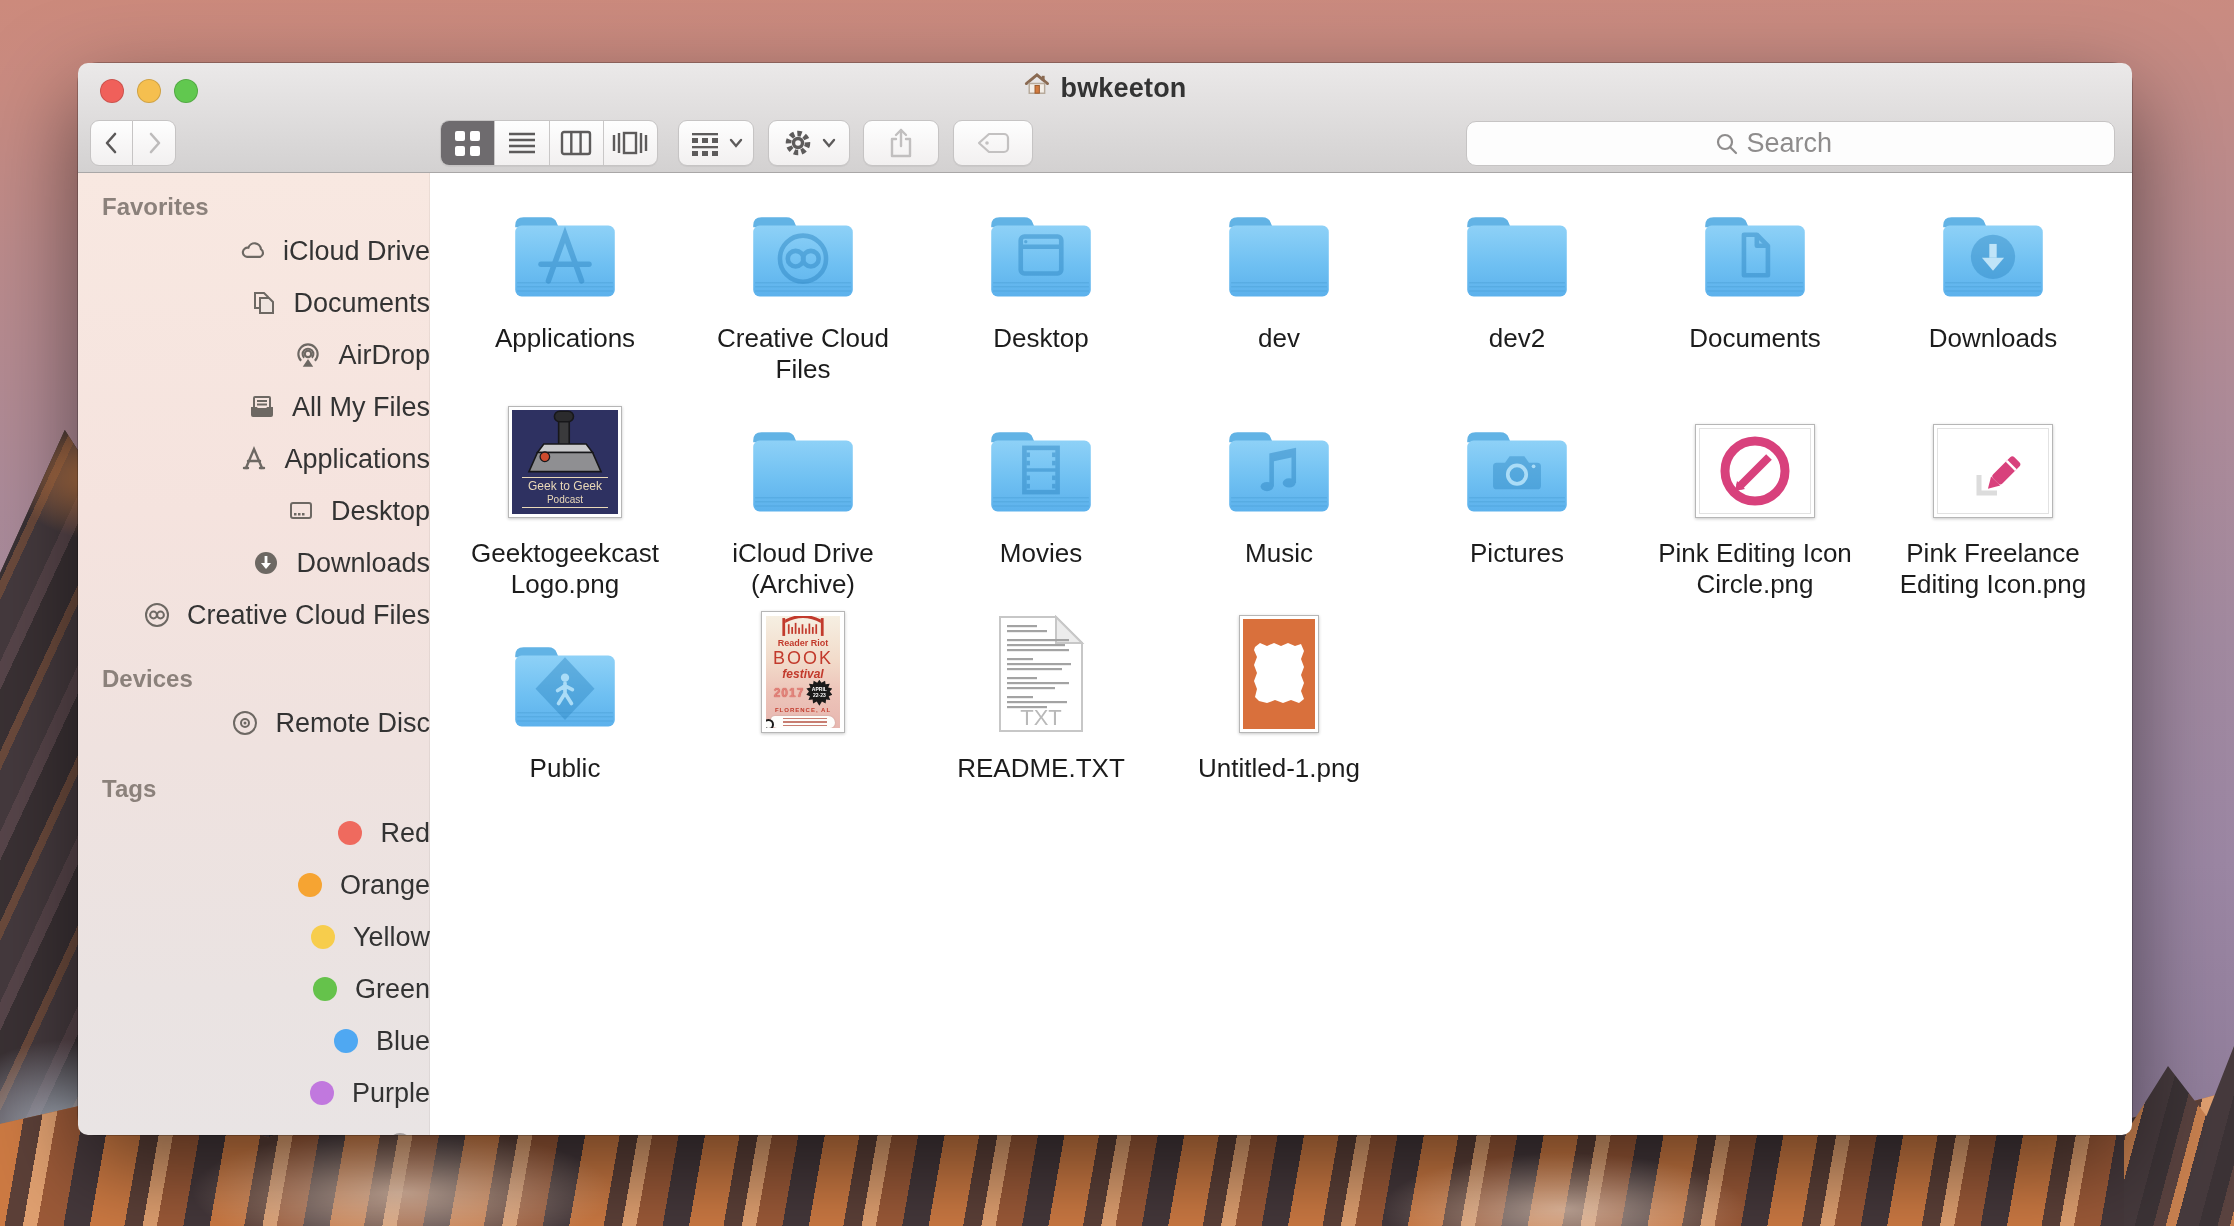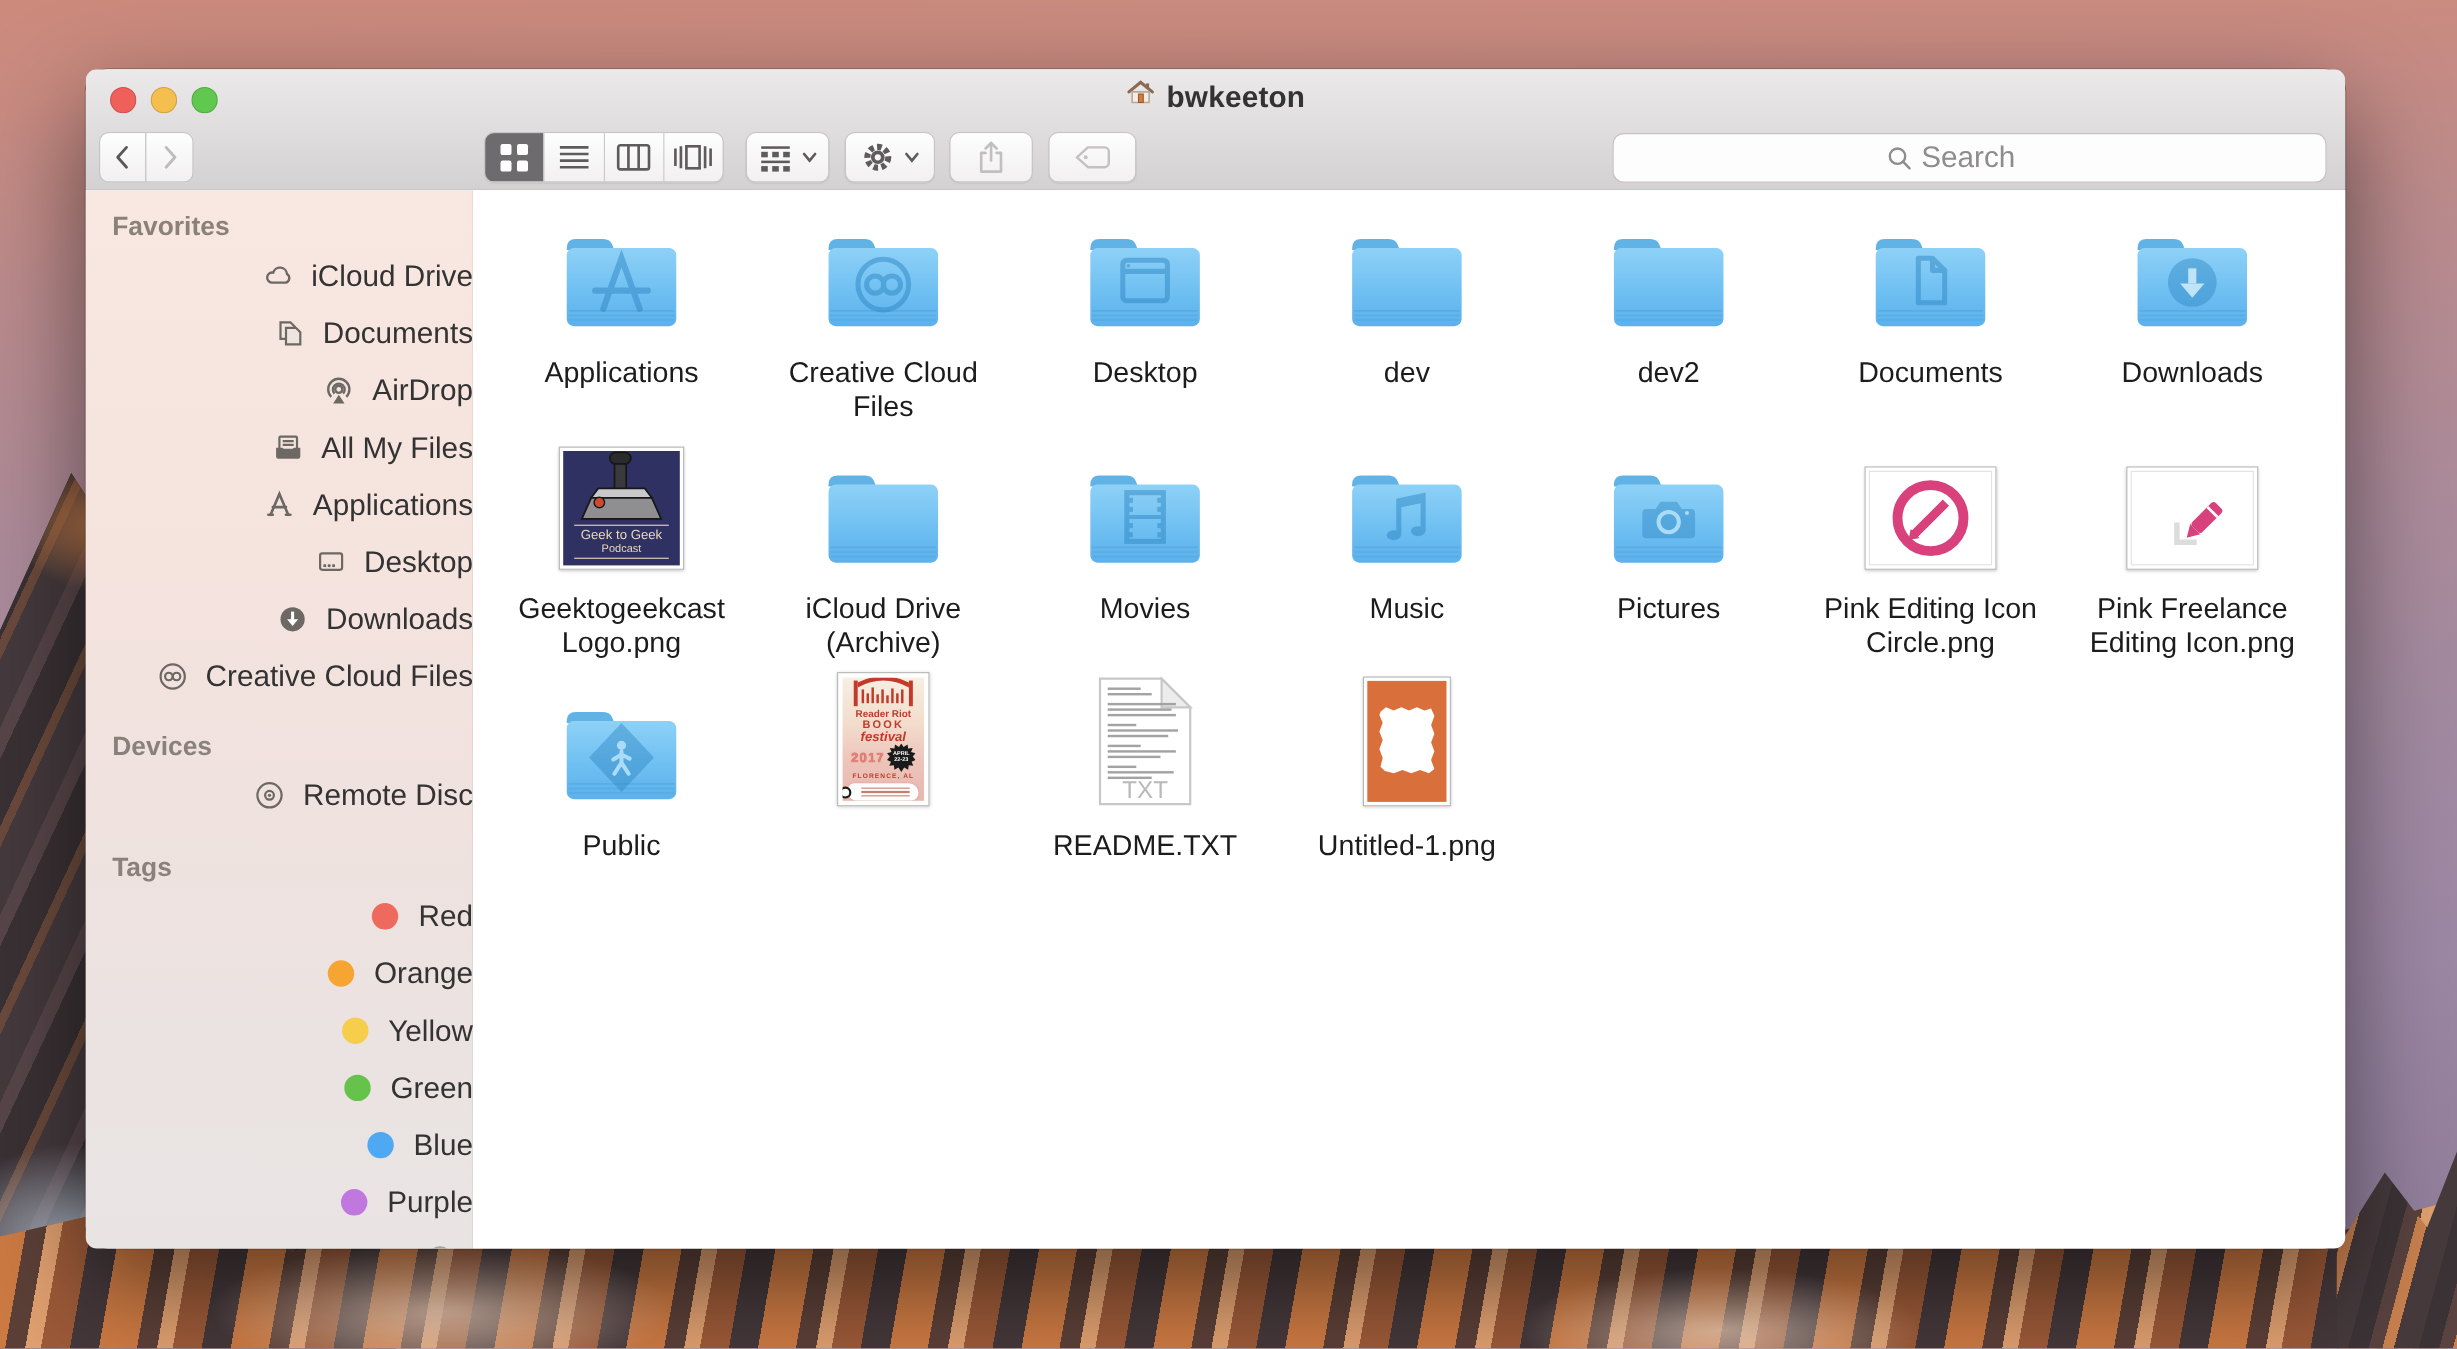--- a/index.html
+++ b/index.html
@@ -105,21 +105,21 @@
   
   .pinkthumb { width:120px; height:94px; }
   .pinkthumb .thumb-inner { background:#fff; border:1px solid #e2e2e2; display:flex; align-items:center; justify-content:center; }
 
   
   .poster { width:84px; height:122px; padding:4px; }
   .poster .thumb-inner { background:linear-gradient(180deg,#f6efe2 0%,#f2dccb 38%,#edc4b9 68%,#e7b7b0 100%);
     display:flex; flex-direction:column; align-items:center; }
   .poster-line { color:#c23a2c; text-align:center; white-space:nowrap; }
   .pl-rr   { font-size:9px;  font-weight:700; margin-top:1px; }
-  .pl-book { font-size:10px; font-weight:700; letter-spacing:2px; }
+  .pl-book { font-size:18px; font-weight:400; letter-spacing:2px; }
   .pl-fest { font-size:12px; font-style:italic; font-weight:700; margin-top:-2px; }
   .pl-row  { display:flex; align-items:center; gap:2px; margin-top:-1px; }
   .pl-year { font-size:12px; font-weight:700; color:#e2837c; text-shadow:0 0 1px #c23a2c; letter-spacing:1px; }
   .pl-burst { position:relative; width:26px; height:26px; display:flex; flex-direction:column;
     align-items:center; justify-content:center; background:#1a1a1a;
     clip-path:polygon(50% 0,58% 12%,72% 4%,74% 18%,90% 16%,84% 30%,100% 34%,90% 46%,100% 58%,86% 64%,92% 78%,76% 76%,74% 92%,60% 84%,50% 100%,40% 84%,26% 92%,24% 76%,8% 78%,14% 64%,0 58%,10% 46%,0 34%,16% 30%,10% 16%,26% 18%,28% 4%,42% 12%); }
   .pl-burst span { color:#fff; font-size:5px; font-weight:700; line-height:1.1; }
   .pl-loc { font-size:6px; font-weight:700; letter-spacing:1px; margin-top:1px; }
   .pl-banner { position:relative; width:64px; height:18px; background:#fdfdfb; border-radius:6px 10px 8px 9px;
     margin-top:3px; box-shadow:0 0 2px rgba(0,0,0,.15); display:flex; flex-direction:column;

